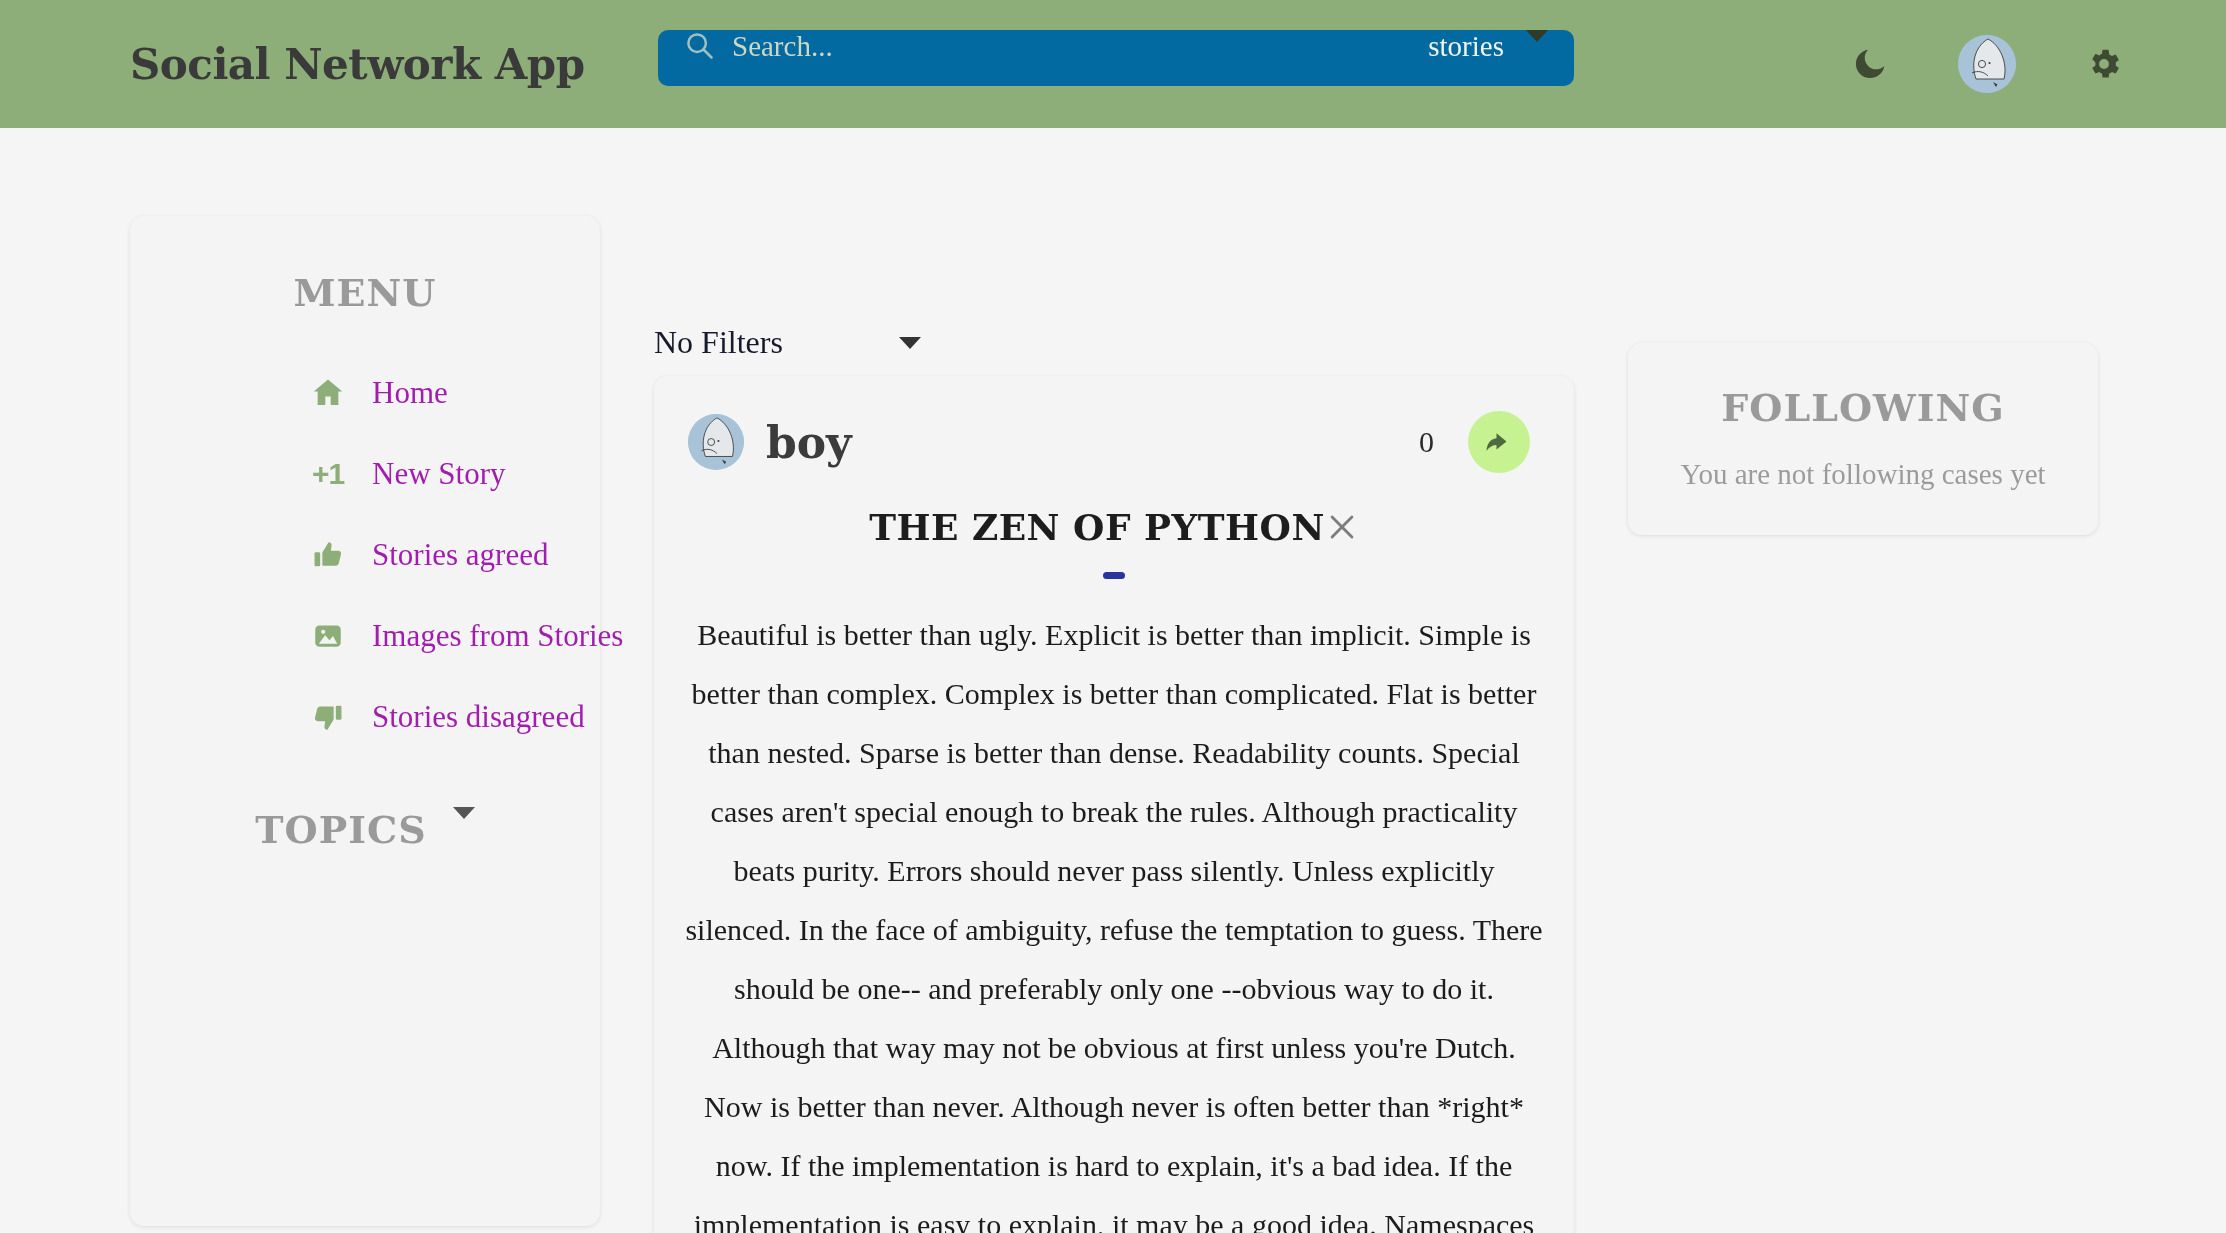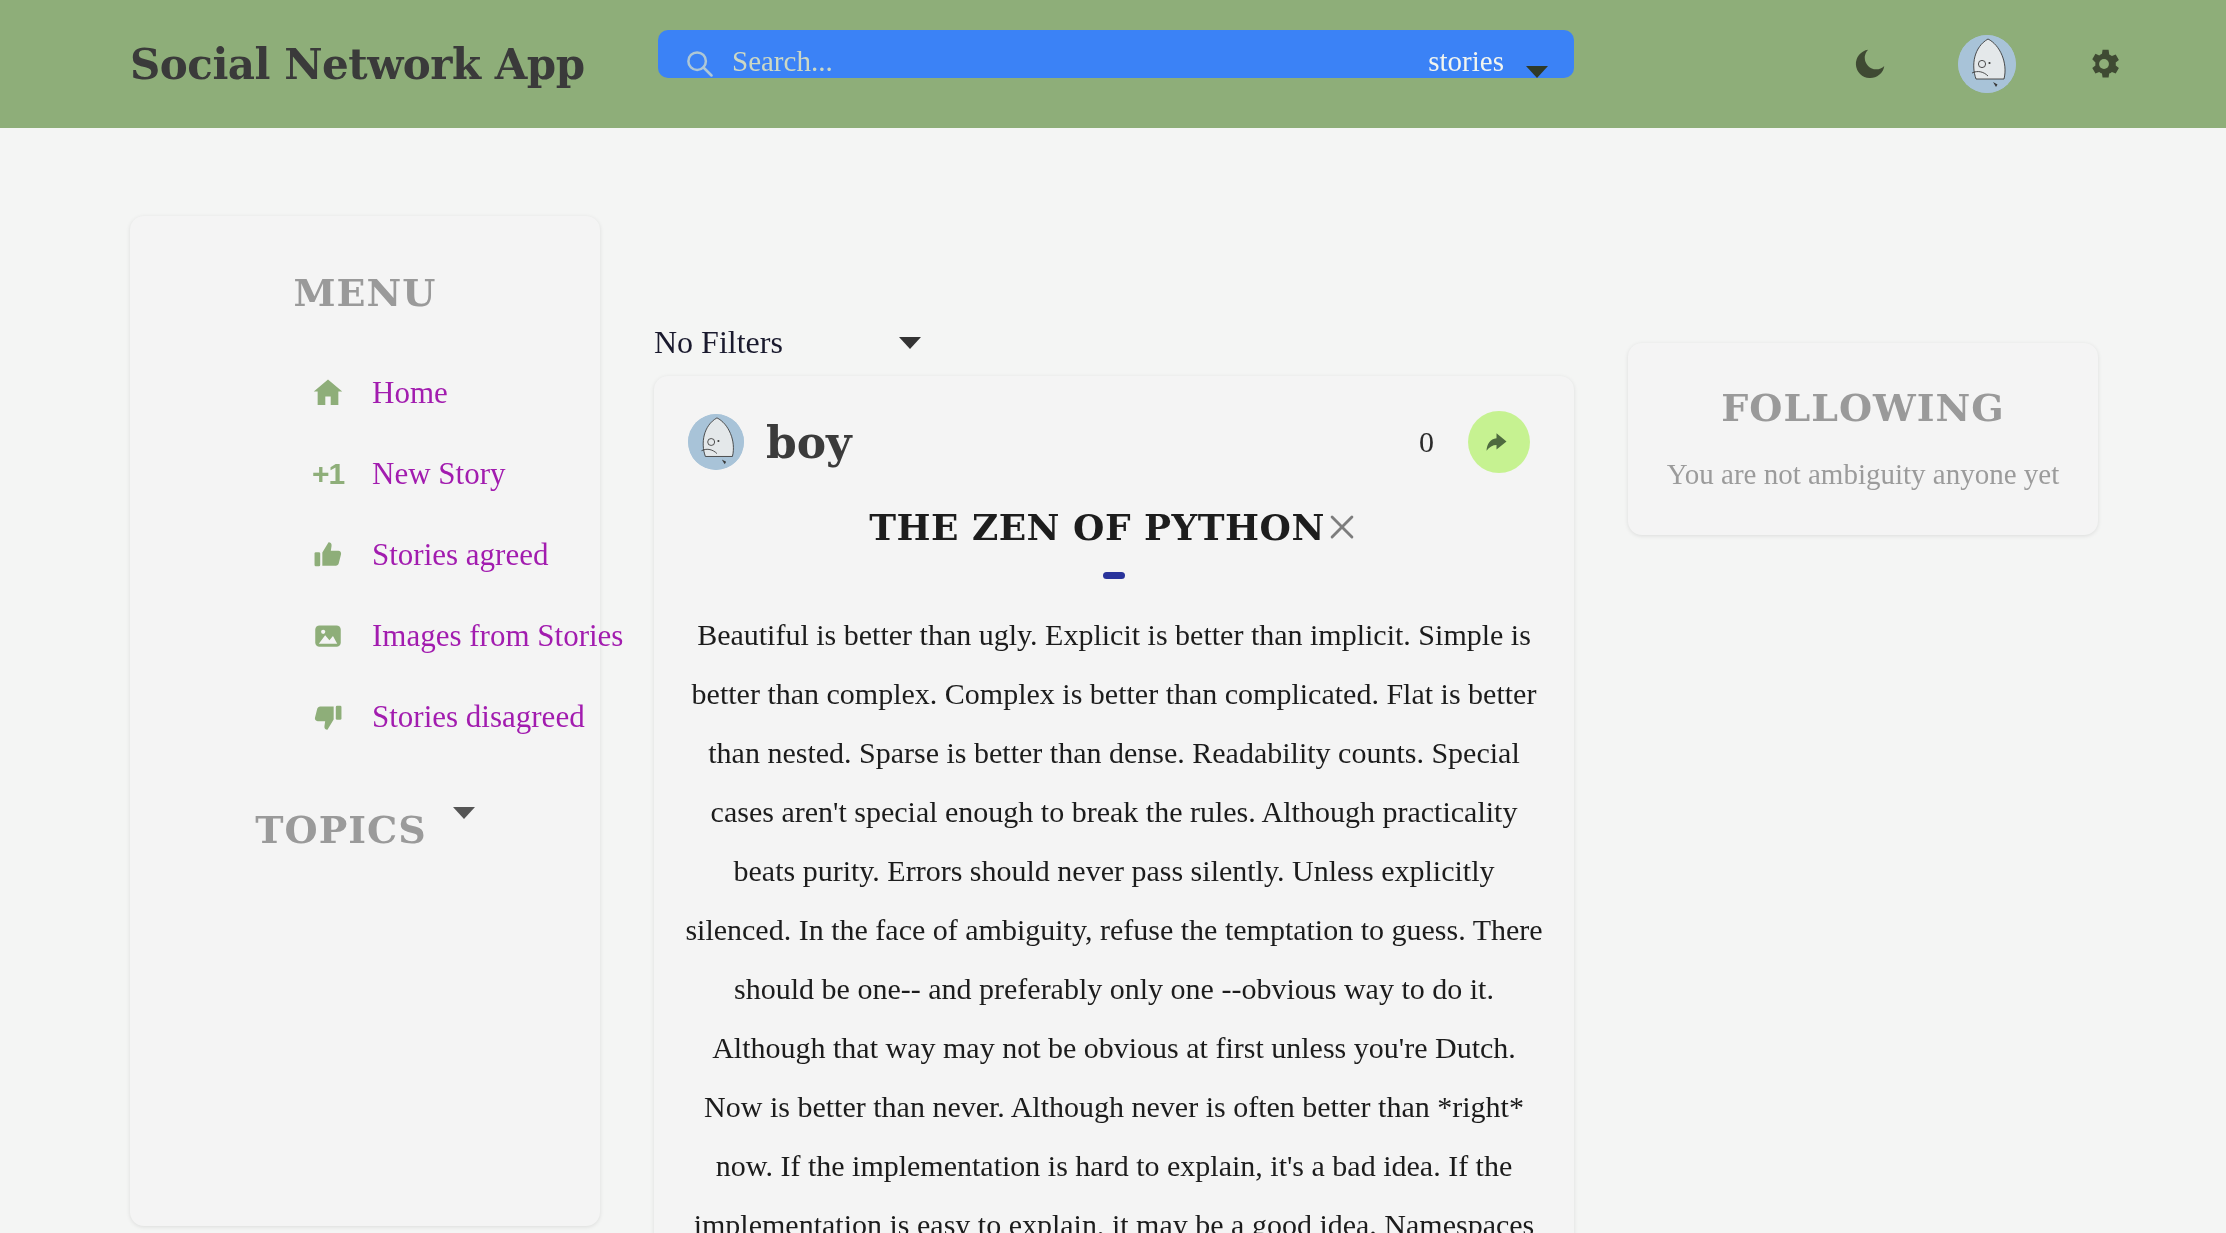--- a/index.html
+++ b/index.html
@@ -29,25 +29,25 @@
     letter-spacing: -0.5px;
     margin-left: 130px;
     white-space: nowrap;
   }
 
   .searchbar {
     position: absolute;
     left: 658px;
     top: 30px;
     width: 916px;
-    height: 48px;
-    background: #3b82f6;
+    height: 56px;
+    background: #0369a1;
     border-radius: 10px;
     display: flex;
-    align-items: flex-end;
+    align-items: flex-start;
     padding: 0 26px;
   }
 
   .search-icon { width: 30px; height: 30px; flex: 0 0 auto; opacity: .75; }
 
   .search-input {
     flex: 1 1 auto;
     background: transparent;
     border: 0;
     outline: 0;
@@ -440,16 +440,16 @@
       </div>
 
       <div class="title-underline"></div>
 
       <div class="post-body">Beautiful is better than ugly. Explicit is better than implicit. Simple is better than complex. Complex is better than complicated. Flat is better than nested. Sparse is better than dense. Readability counts. Special cases aren't special enough to break the rules. Although practicality beats purity. Errors should never pass silently. Unless explicitly silenced. In the face of ambiguity, refuse the temptation to guess. There should be one-- and preferably only one --obvious way to do it. Although that way may not be obvious at first unless you're Dutch. Now is better than never. Although never is often better than *right* now. If the implementation is hard to explain, it's a bad idea. If the implementation is easy to explain, it may be a good idea. Namespaces are one honking great idea -- let's do more of those!</div>
     </div>
   </div>
 
   <div class="following card">
     <div class="panel-title">FOLLOWING</div>
-    <div class="following-empty">You are not ambiguity anyone yet</div>
+    <div class="following-empty">You are not following cases yet</div>
   </div>
 
 </div>
 
 </body></html>

